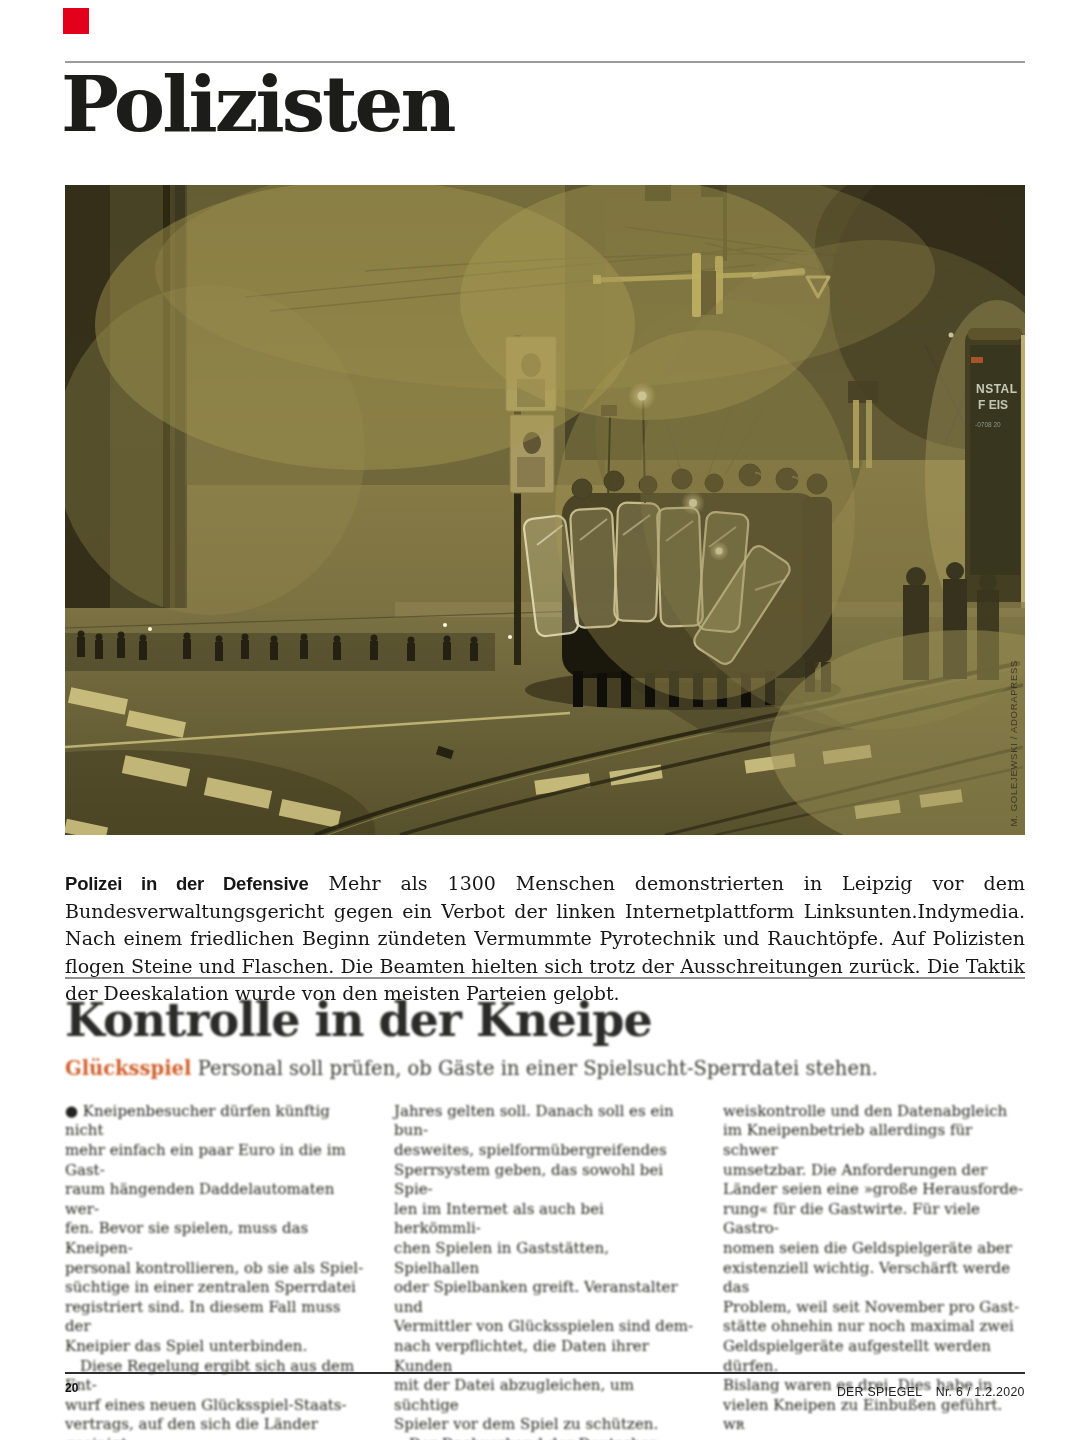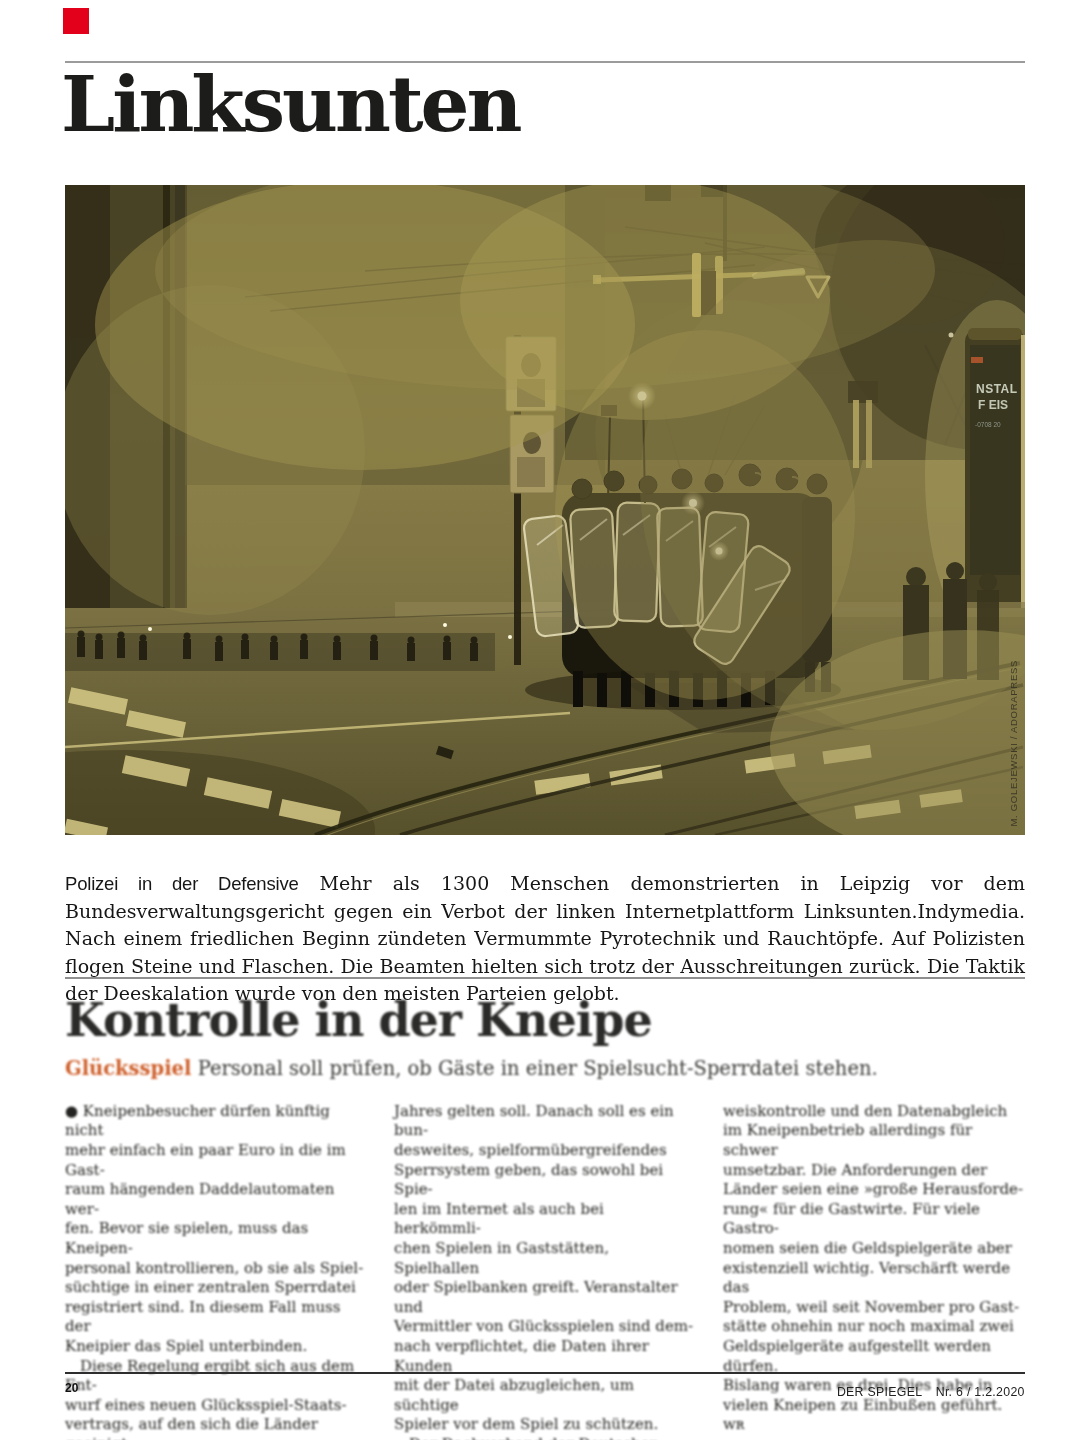--- a/index.html
+++ b/index.html
@@ -17,21 +17,21 @@
   .photo{position:absolute;left:65px;top:185px;width:960px;height:650px;
     background:#5eead4;overflow:hidden;}
   .photo svg{position:absolute;left:0;top:0;}
   .credit{position:absolute;right:6px;bottom:8px;
     writing-mode:vertical-rl;transform:rotate(180deg);
     font-size:9.5px;letter-spacing:.7px;color:#3a3726;opacity:.95;}
 
   .caption{position:absolute;left:65px;top:851px;width:960px;
     font-family:"DejaVu Serif","Liberation Serif",serif;
     font-size:19px;line-height:27.5px;color:#161616;text-align:justify;}
-  .caption .lead{font-family:"Liberation Sans",sans-serif;font-weight:normal;
+  .caption .lead{font-family:"Liberation Sans",sans-serif;font-weight:bold;
     font-size:18.5px;letter-spacing:-.2px;}
 
   .mid-rule{position:absolute;left:65px;top:977px;width:960px;height:2px;background:#8f8f8f;}
 
   .article{position:absolute;left:65px;top:994px;width:960px;filter:blur(1.3px);}
   .article h2{margin:0;font-family:"DejaVu Serif","Liberation Serif",serif;
     font-weight:bold;font-size:46px;line-height:1.15;letter-spacing:-1px;color:#2b2b29;}
   .dek{margin-top:10px;font-family:"DejaVu Serif","Liberation Serif",serif;
     font-size:19.5px;color:#3a3a38;}
   .kicker{color:#cf5f2a;font-weight:bold;}
@@ -43,21 +43,21 @@
   .page-num{position:absolute;left:65px;top:1381px;font-weight:bold;font-size:12px;color:#111;}
   .footer-right{position:absolute;right:65px;top:1384px;font-size:13px;color:#222;
     letter-spacing:.3px;transform:scaleX(.95);transform-origin:100% 0;}
   .footer-right .mag{margin-right:14px;}
 </style>
 </head>
 <body>
 
 <div class="red-mark"></div>
 <div class="top-rule"></div>
-<h1 class="section-head">Linksunten</h1>
+<h1 class="section-head">Polizisten</h1>
 
 <div class="photo">
   <svg width="960" height="650" viewBox="0 0 960 650">
     <defs>
       <linearGradient id="hazeV" x1="0" y1="0" x2="0" y2="1">
         <stop offset="0" stop-color="#6e6535"></stop>
         <stop offset="0.35" stop-color="#8c7f49"></stop>
         <stop offset="0.62" stop-color="#7d7342"></stop>
         <stop offset="1" stop-color="#5f5930"></stop>
       </linearGradient>

